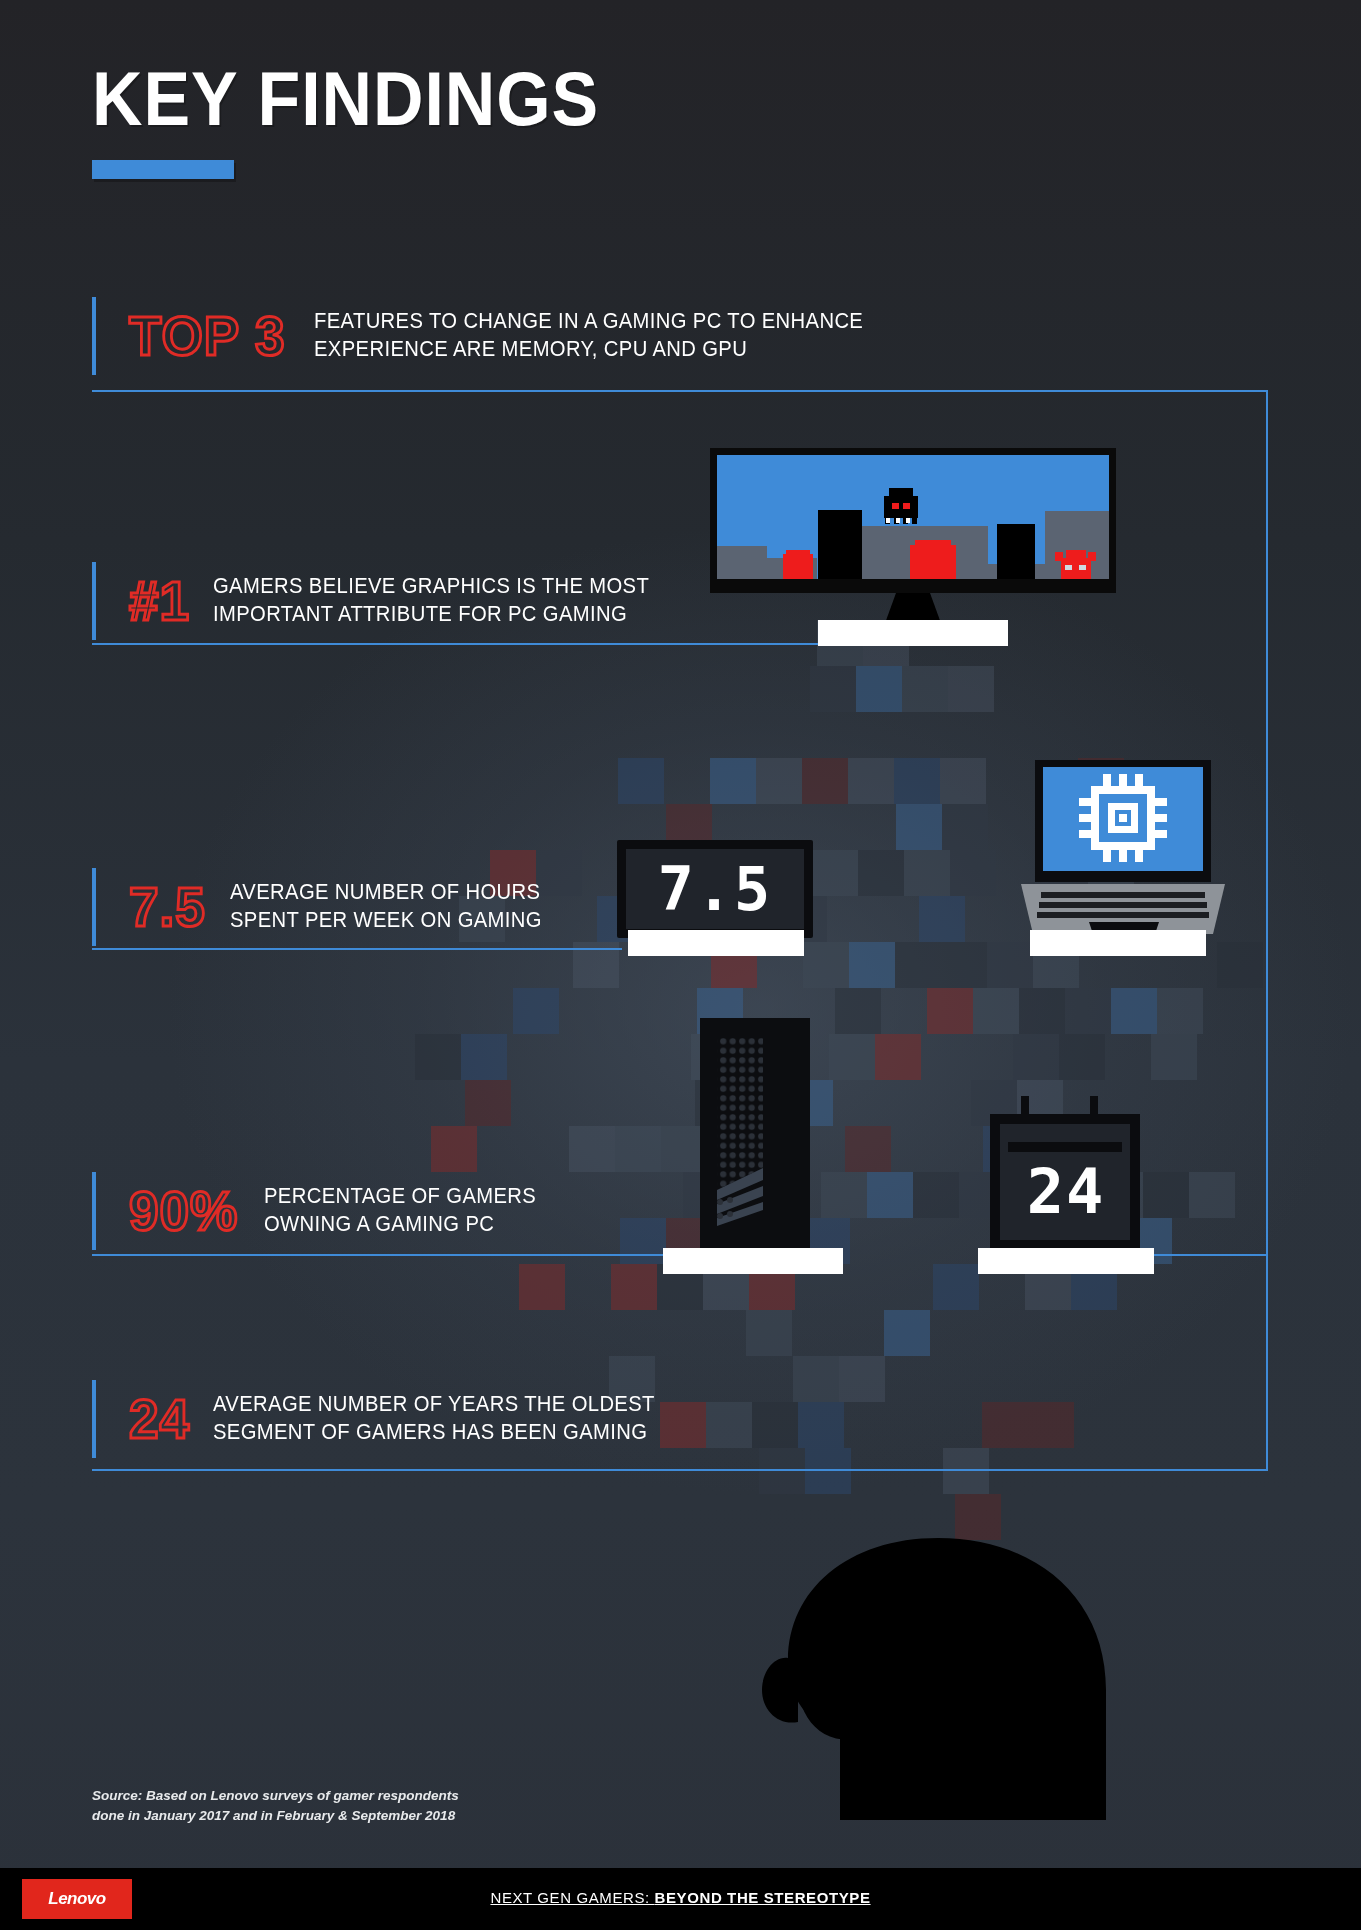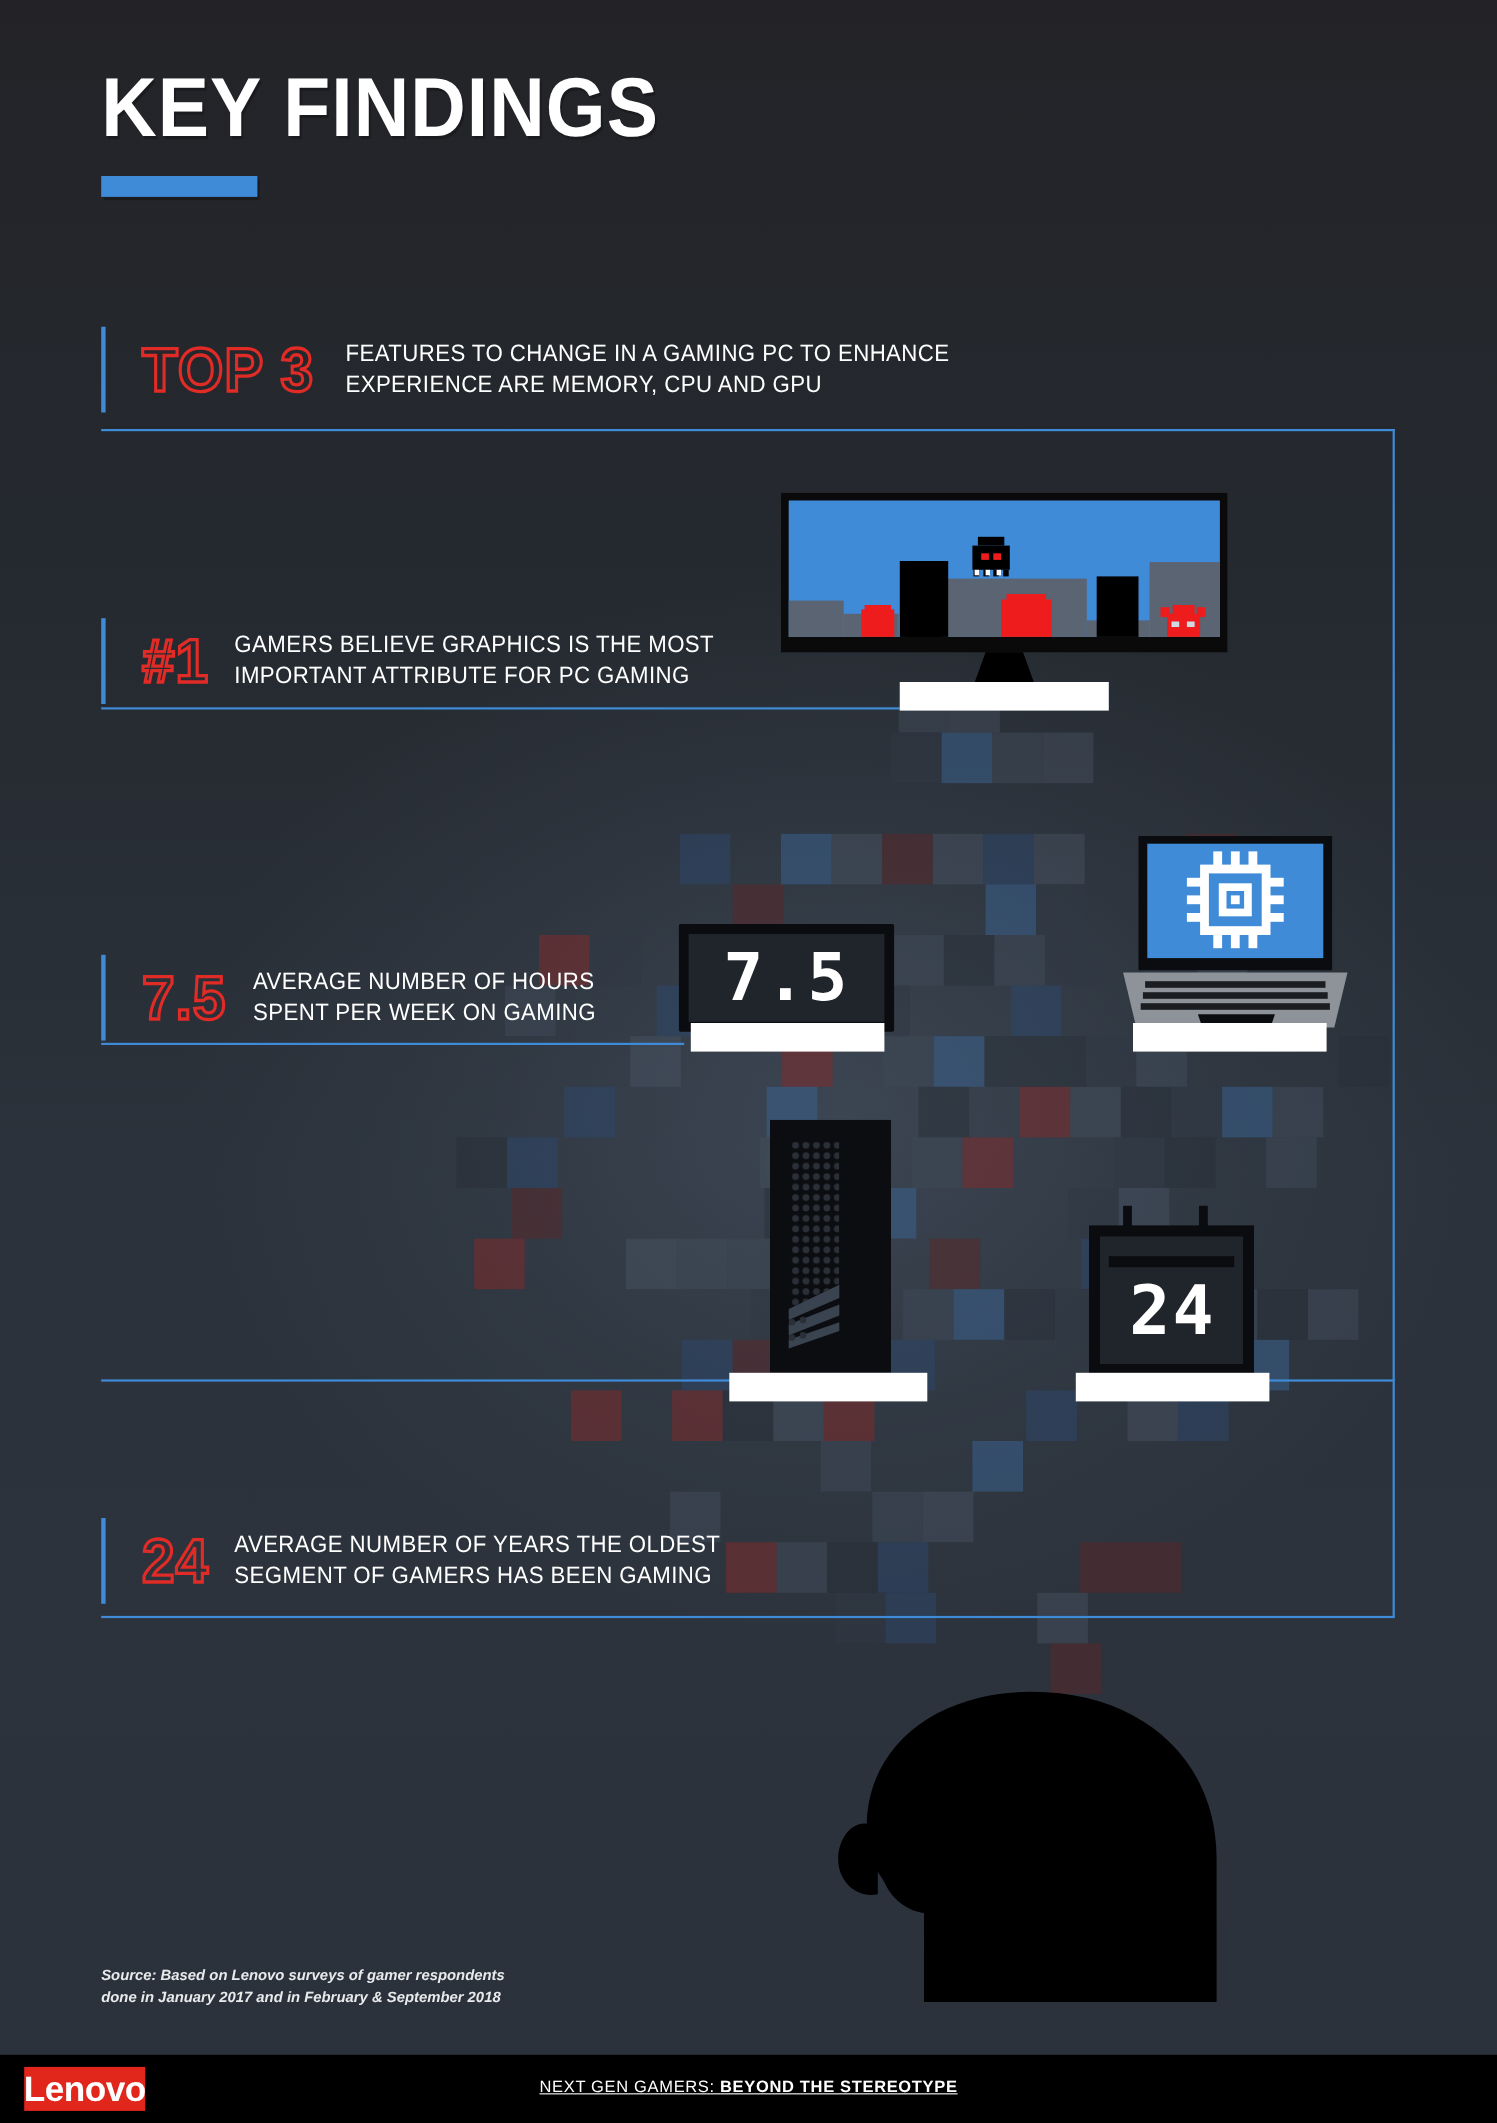--- a/index.html
+++ b/index.html
@@ -104,22 +104,23 @@
   .footer {
     position: absolute; left: 0; bottom: 0;
     width: 1361px; height: 62px; background: #000000;
   }
   .lenovo-logo {
     position: absolute; left: 22px; top: 11px;
     width: 110px; height: 40px; background: #e1261c;
     display:flex; align-items:center; justify-content:center;
   }
   .lenovo-logo span {
-    color:#fff; font-size: 32px; font-weight:700; letter-spacing:-0.5px;
+    color:#fff; font-size: 17px; font-weight:700; letter-spacing:-0.5px;
     transform: scaleX(1.0);
+    font-style: italic;
   }
   .footer-tag {
     position: absolute; left: 0; top: 21px; width: 1361px;
     text-align: center; color: #ffffff; font-size: 15px; letter-spacing: 0.6px; text-decoration: underline;
   }
   .footer-tag b { font-weight: 700; }
 
   
   .digital {
     font-family: "DejaVu Sans Mono", monospace;
@@ -404,20 +405,25 @@
     <div class="copy">GAMERS BELIEVE GRAPHICS IS THE MOST
 IMPORTANT ATTRIBUTE FOR PC GAMING</div>
   </div>
 
   <div class="stat" style="left:92px; top:868px;">
     <div class="big">7.5</div>
     <div class="copy">AVERAGE NUMBER OF HOURS
 SPENT PER WEEK ON GAMING</div>
   </div>
 
+  <div class="stat" style="left:92px; top:1172px;">
+    <div class="big">90%</div>
+    <div class="copy">PERCENTAGE OF GAMERS
+OWNING A GAMING PC</div>
+  </div>
 
   <div class="stat" style="left:92px; top:1380px;">
     <div class="big">24</div>
     <div class="copy">AVERAGE NUMBER OF YEARS THE OLDEST
 SEGMENT OF GAMERS HAS BEEN GAMING</div>
   </div>
 
   <div class="source">Source: Based on Lenovo surveys of gamer respondents
 done in January 2017 and in February &amp; September 2018</div>
 

